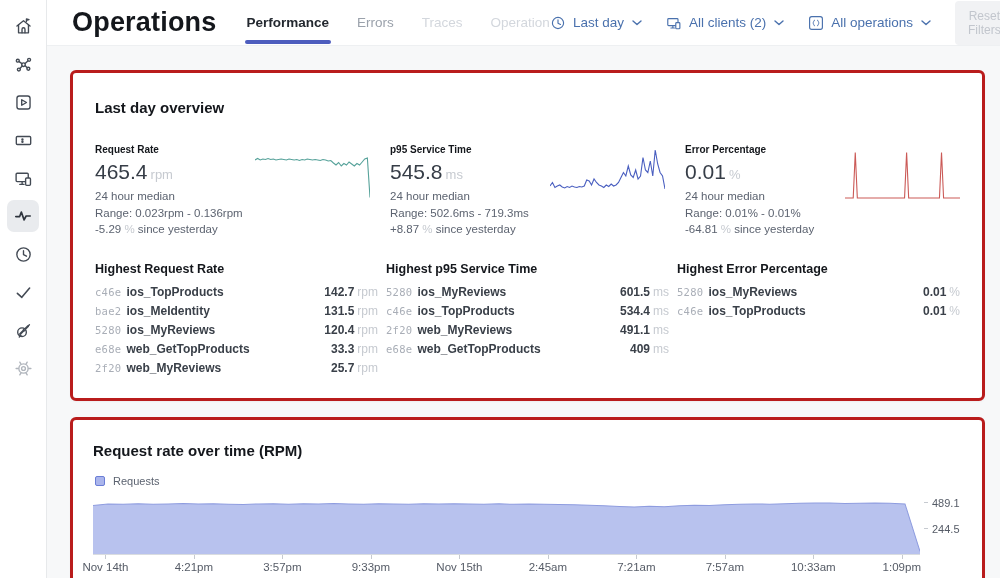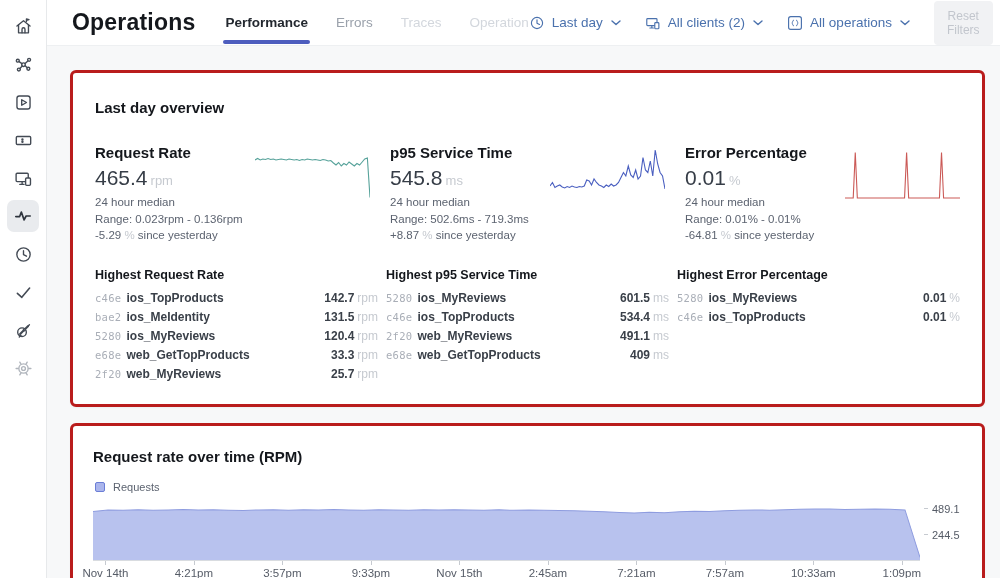--- a/index.html
+++ b/index.html
@@ -13,21 +13,21 @@
              padding-top:10px; gap:6px; z-index:5; }
   .side-item { width:32px; height:32px; border-radius:7px; display:flex; align-items:center; justify-content:center; cursor:pointer; }
   .side-item.active { background:#e9ebee; }
   .side-item svg { stroke:#434a54; fill:none; stroke-width:1.3; stroke-linecap:round; stroke-linejoin:round; }
   .side-item.active svg { stroke:#2e343d; stroke-width:1.5; }
   .side-item.dim svg { stroke:#b0b5bc; }
 
   
   .header { position:absolute; left:47px; right:0; top:0; height:46px; background:#fff;
             border-bottom:1px solid #eef0f2; display:flex; align-items:center; }
-  .page-title { margin-left:25px; font-size:23px; font-weight:700; letter-spacing:.2px; color:#14171c; }
+  .page-title { margin-left:25px; font-size:27px; font-weight:700; letter-spacing:.2px; color:#14171c; }
   .tabs { display:flex; margin-left:30px; height:100%; align-items:center; gap:28px; }
   .tab { font-size:13.5px; position:relative; height:100%; display:flex; align-items:center; cursor:pointer; color:#9aa1ab; }
   .tab.active { color:#23282f; font-weight:700; }
   .tab.active::after { content:""; position:absolute; left:-2px; right:-2px; bottom:1px; height:4px; border-radius:3px; background:#4d5dbe; }
   .tab.faint { color:#d3d7dd; }
   .filters { margin-left:auto; margin-right:14px; display:flex; align-items:center; gap:24px; }
   .filter { display:flex; align-items:center; gap:7px; color:#4a71ad; font-size:13.5px; cursor:pointer; white-space:nowrap; }
   .filter svg.fi { stroke:#4a71ad; fill:none; stroke-width:1.3; stroke-linecap:round; stroke-linejoin:round; }
   .chev { margin-left:1px; }
   .reset-btn { background:#f1f2f4; border:none; border-radius:4px; color:#c2c6cd; font-size:12px;
@@ -36,21 +36,21 @@
   
   .content { position:absolute; left:47px; top:46px; right:0; bottom:0; padding:24px 15px 0 23px; }
   .card { background:#fff; border:3px solid #b91c1c; border-radius:6px; box-shadow:0 1px 2px rgba(20,23,28,.04); }
   .card-h { font-size:15px; font-weight:700; color:#14171c; }
 
   .card1 { padding:18px 22px 20px; }
   .card1 .card-h { margin:8px 0 28px; }
   .metrics { display:grid; grid-template-columns:1fr 1fr 1fr; gap:20px; }
   .metric { display:flex; gap:10px; }
   .m-left { flex:0 0 auto; min-width:150px; }
-  .m-title { font-size:15px; font-weight:700; color:#14171c; margin-bottom:5px; }
+  .m-title { font-size:10px; font-weight:700; color:#14171c; margin-bottom:5px; }
   .m-value { font-size:21px; color:#363d47; margin-bottom:4px; }
   .m-unit { font-size:13px; color:#c6cad0; margin-left:3px; }
   .m-line { font-size:11.5px; color:#5c6370; line-height:16.5px; white-space:nowrap; }
   .pct { color:#c6cad0; }
   .spark { flex:1; margin-top:4px; height:54px; max-width:150px; }
   .spark svg { width:100%; height:54px; display:block; }
 
   .lists { display:grid; grid-template-columns:1fr 1fr 1fr; gap:8px; margin-top:24px; }
   .list-title { font-size:12.5px; font-weight:700; color:#14171c; margin-bottom:7px; }
   .lrow { display:flex; justify-content:space-between; align-items:baseline; font-size:12px; line-height:19px; cursor:pointer; }

